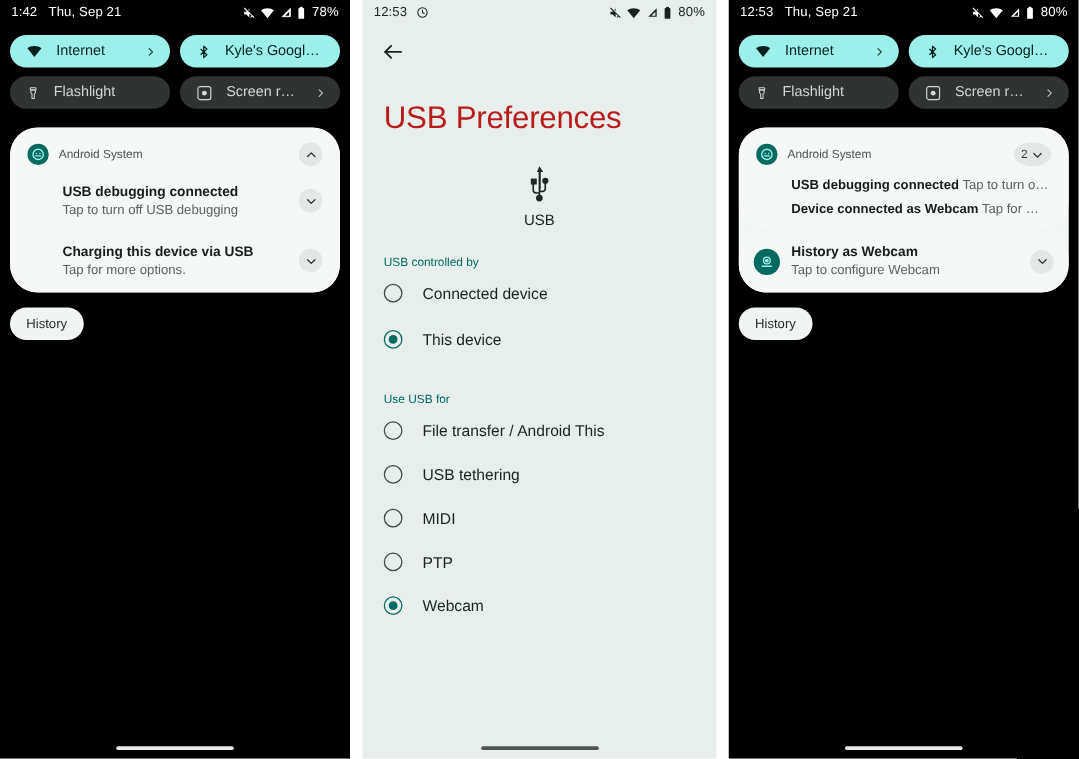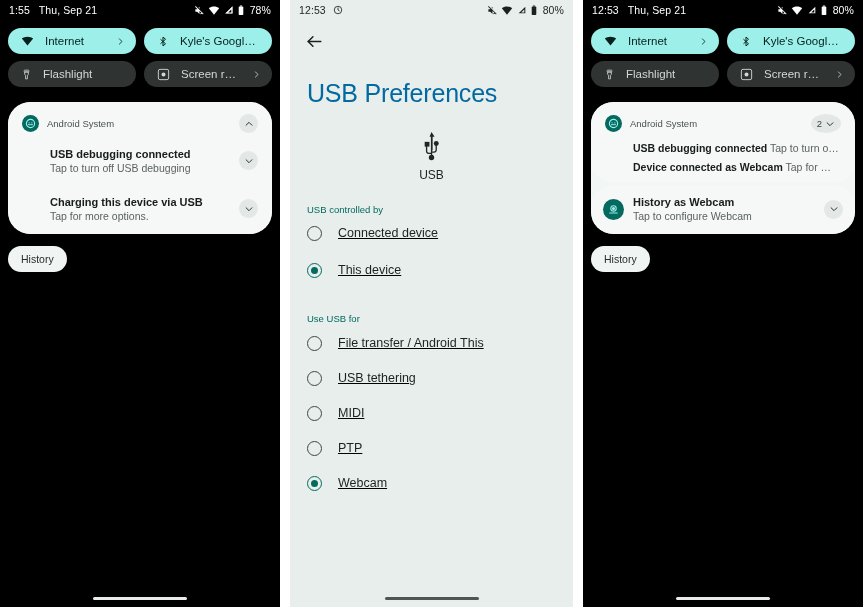--- a/index.html
+++ b/index.html
@@ -181,21 +181,21 @@
     display: flex;
     flex-direction: column;
   }
   .prefs .statusbar { color: #1A2220; }
   .prefs .statusbar .sb-left { gap: 7px; }
 
   .backbar { padding: 12px 0 0 15px; flex: 0 0 auto; }
 
   .ptitle {
     font-size: 25px;
-    color: #0369a1;
+    color: #b91c1c;
     padding: 24px 0 0 17px;
     letter-spacing: -.2px;
     flex: 0 0 auto;
   }
 
   .usb-hero {
     display: flex; flex-direction: column; align-items: center;
     padding-top: 24px;
     flex: 0 0 auto;
   }
@@ -203,25 +203,24 @@
 
   .section-label {
     font-size: 9.5px;
     color: #00695E;
     padding: 22px 0 0 17px;
     flex: 0 0 auto;
   }
   .section-label.tight { padding-top: 24px; }
 
   .radio-row {
-    display: flex; align-items: flex-start;
+    display: flex; align-items: flex-end;
     gap: 16px;
     padding: 11px 0 11px 17px;
     flex: 0 0 auto;
-    text-decoration: underline;
   }
   .radio {
     width: 15px; height: 15px; border-radius: 50%;
     border: 1.6px solid #3E4845;
     flex: 0 0 15px;
     display: flex; align-items: center; justify-content: center;
     background: transparent;
   }
   .radio.checked { border-color: #046A60; }
   .radio.checked::after {
@@ -232,21 +231,21 @@
 </style>
 </head>
 <body>
 
 <div class="screens">
 
   <div class="shade">
 
     <div class="statusbar">
       <div class="sb-left">
-        <span>1:55</span>
+        <span>1:42</span>
         <span>Thu, Sep 21</span>
       </div>
       <div class="sb-spacer"></div>
       <div class="sb-right">
         <span class="icn">
             <svg width="11" height="11" viewBox="0 0 24 24" fill="#ffffff">
               <path d="M3.6 2.3 2.3 3.6l5 5v.9H3v5h4l5 5v-6.7l4.2 4.2c-.6.5-1.4.9-2.2 1.1v2.1c1.4-.3 2.6-.9 3.6-1.7l2 2 1.3-1.3L3.6 2.3zM12 4 9.9 6.1 12 8.2V4z"></path>
             </svg>
           </span>
         <span class="icn">

